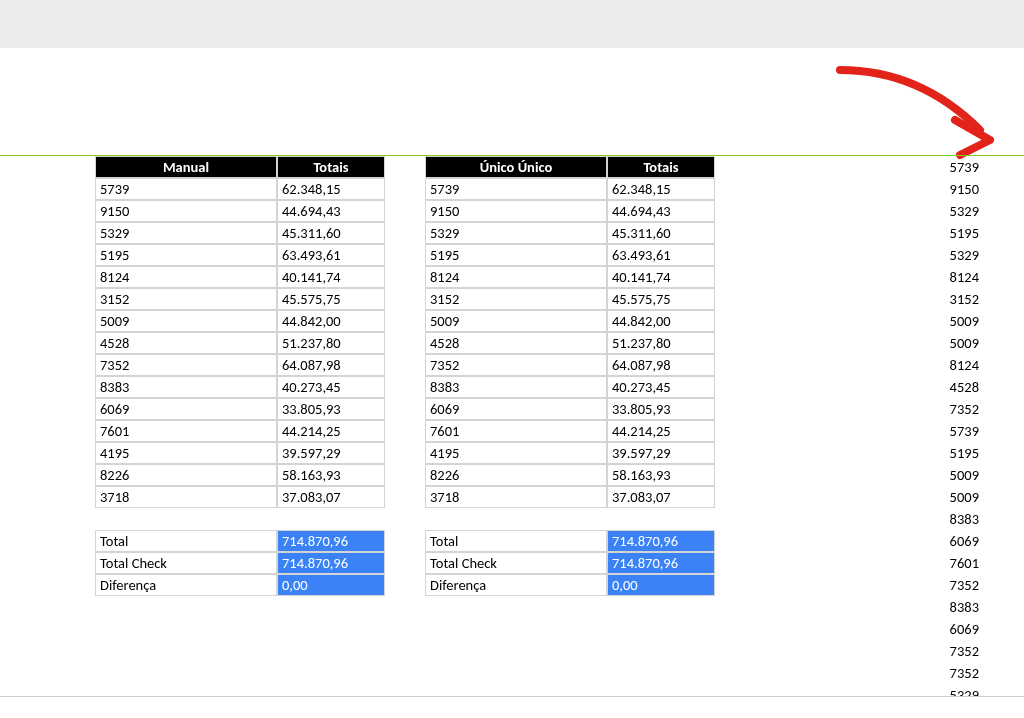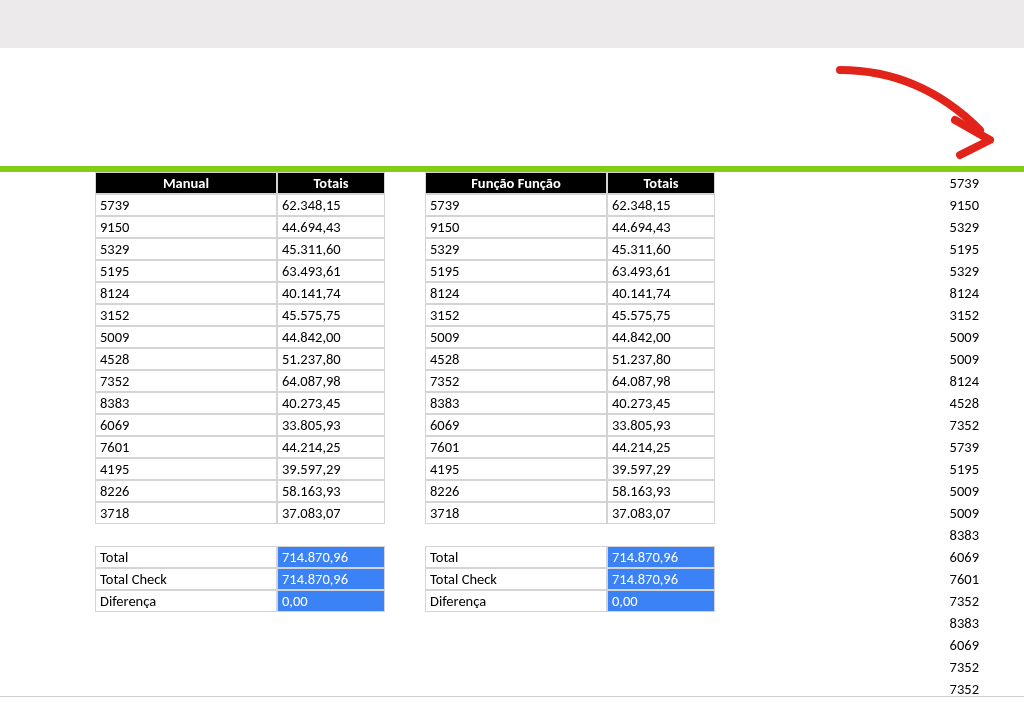--- a/index.html
+++ b/index.html
@@ -16,22 +16,21 @@
   .top-band {
     position: absolute;
     left: 0; top: 0;
     width: 100%; height: 48px;
     background: #eceaea;
   }
   .worksheet {
     position: absolute;
     left: 0; top: 155px;
     width: 1024px;
-    border-top: 6px solid #84cc16;
-    margin-top: 11px;
+    border-top: 1px solid #84cc16;
   }
   .grid-area {
     position: absolute;
     left: 95px; top: 0;
     width: 620px;
   }
   .row { display: flex; height: 22px; }
   .cell {
     border: 0.5px solid #d4d4d4;
     padding: 0 4px;
@@ -93,21 +92,21 @@
 </svg>
 
 <div class="worksheet">
 
   <div class="grid-area">
 
     <div class="row">
       <div class="cell hdr c-a">Manual</div>
       <div class="cell hdr c-b">Totais</div>
       <div class="cell c-gap"></div>
-      <div class="cell hdr c-c">Função Função</div>
+      <div class="cell hdr c-c">Único Único</div>
       <div class="cell hdr c-d">Totais</div>
     </div>
 
     <div id="data-rows">
         <div class="row">
           <div class="cell c-a">5739</div>
           <div class="cell c-b">62.348,15</div>
           <div class="cell c-gap"></div>
           <div class="cell c-c">5739</div>
           <div class="cell c-d">62.348,15</div>

